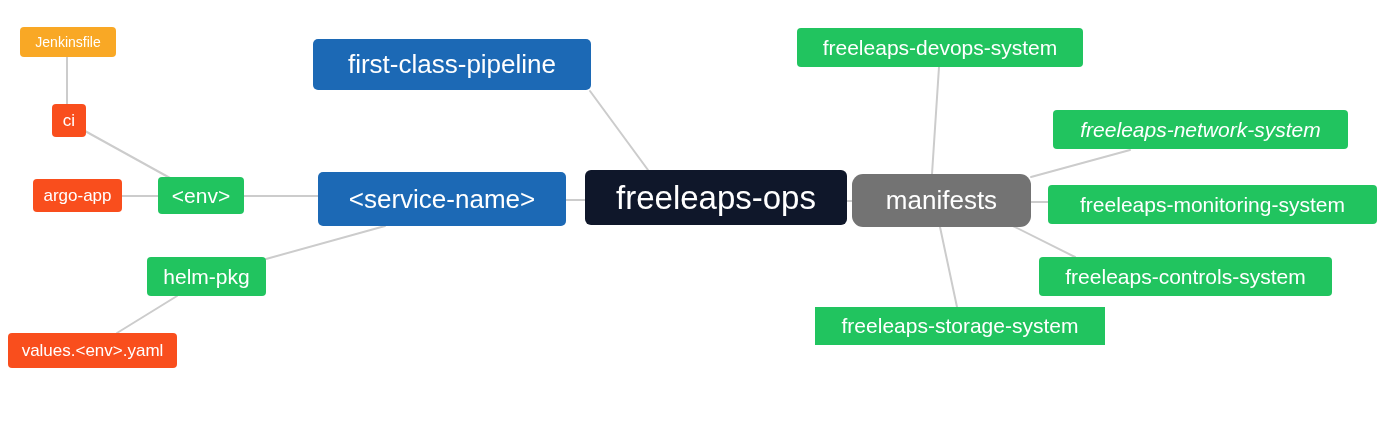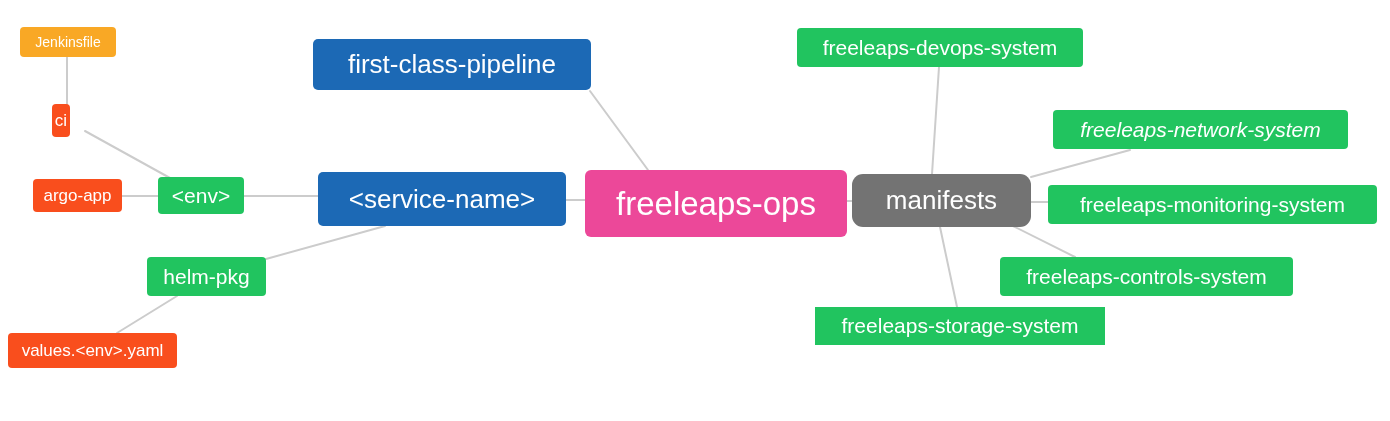--- a/index.html
+++ b/index.html
@@ -52,43 +52,43 @@
     <line x1="590" y1="91" x2="648" y2="170" stroke="#cccccc"></line>
     <line x1="566" y1="200" x2="585" y2="200" stroke="#cccccc"></line>
     <line x1="847" y1="201" x2="852" y2="201" stroke="#cccccc"></line>
     <line x1="939" y1="67" x2="932" y2="174" stroke="#cccccc"></line>
     <line x1="1031" y1="177" x2="1130" y2="150" stroke="#cccccc"></line>
     <line x1="1031" y1="202" x2="1052" y2="202" stroke="#cccccc"></line>
     <line x1="1013" y1="226" x2="1075" y2="257" stroke="#cccccc"></line>
     <line x1="940" y1="227" x2="957" y2="307" stroke="#cccccc"></line>
   </svg>
 
-  <div class="node" style="left: 585px; top: 170px; width: 262px; height: 67px; font-size: 33px; border-radius: 6px; background: #ec4899;">freeleaps-ops</div>
+  <div class="node" style="left: 585px; top: 170px; width: 262px; height: 55px; font-size: 33px; border-radius: 6px; background: #0f172a;">freeleaps-ops</div>
 
   <div class="node" style="left: 313px; top: 39px; width: 278px; height: 51px; font-size: 26px; border-radius: 5px; background: rgb(28, 105, 181);">first-class-pipeline</div>
 
   <div class="node" style="left: 318px; top: 172px; width: 248px; height: 54px; font-size: 26px; border-radius: 5px; background: rgb(28, 105, 181);">&lt;service-name&gt;</div>
 
   <div class="node" style="left: 852px; top: 174px; width: 179px; height: 53px; font-size: 26px; border-radius: 11px; background: #737373;">manifests</div>
 
   <div class="node" style="left: 158px; top: 177px; width: 86px; height: 37px; font-size: 21px; border-radius: 4px; background: rgb(33, 196, 95);">&lt;env&gt;</div>
 
   <div class="node" style="left: 147px; top: 257px; width: 119px; height: 39px; font-size: 21px; border-radius: 4px; background: rgb(33, 196, 95);">helm-pkg</div>
 
-  <div class="node" style="left: 52px; top: 104px; width: 18px; height: 33px; font-size: 17px; border-radius: 4px; background: rgb(249, 78, 29);">ci</div>
+  <div class="node" style="left: 52px; top: 104px; width: 34px; height: 33px; font-size: 17px; border-radius: 4px; background: rgb(249, 78, 29);">ci</div>
 
   <div class="node" style="left: 33px; top: 179px; width: 89px; height: 33px; font-size: 17px; border-radius: 4px; background: rgb(249, 78, 29);">argo-app</div>
 
   <div class="node" style="left: 8px; top: 333px; width: 169px; height: 35px; font-size: 17px; border-radius: 4px; background: rgb(249, 78, 29);">values.&lt;env&gt;.yaml</div>
 
   <div class="node" style="left: 20px; top: 27px; width: 96px; height: 30px; font-size: 14px; border-radius: 4px; background: rgb(249, 168, 37);">Jenkinsfile</div>
 
   <div class="node" style="left: 797px; top: 28px; width: 286px; height: 39px; font-size: 21px; border-radius: 4px; background: rgb(33, 196, 95);">freeleaps-devops-system</div>
 
   <div class="node" style="left: 1053px; top: 110px; width: 295px; height: 39px; font-size: 21px; border-radius: 4px; background: rgb(33, 196, 95); font-style: italic;">freeleaps-network-system</div>
 
   <div class="node" style="left: 1048px; top: 185px; width: 329px; height: 39px; font-size: 21px; border-radius: 4px; background: rgb(33, 196, 95);">freeleaps-monitoring-system</div>
 
-  <div class="node" style="left: 1000px; top: 257px; width: 293px; height: 39px; font-size: 21px; border-radius: 4px; background: rgb(33, 196, 95);">freeleaps-controls-system</div>
+  <div class="node" style="left: 1039px; top: 257px; width: 293px; height: 39px; font-size: 21px; border-radius: 4px; background: rgb(33, 196, 95);">freeleaps-controls-system</div>
 
   <div class="node" style="left: 815px; top: 307px; width: 290px; height: 38px; font-size: 21px; border-radius: 0; background: rgb(33, 196, 95);">freeleaps-storage-system</div>
 
 </div>
 
 </body></html>

